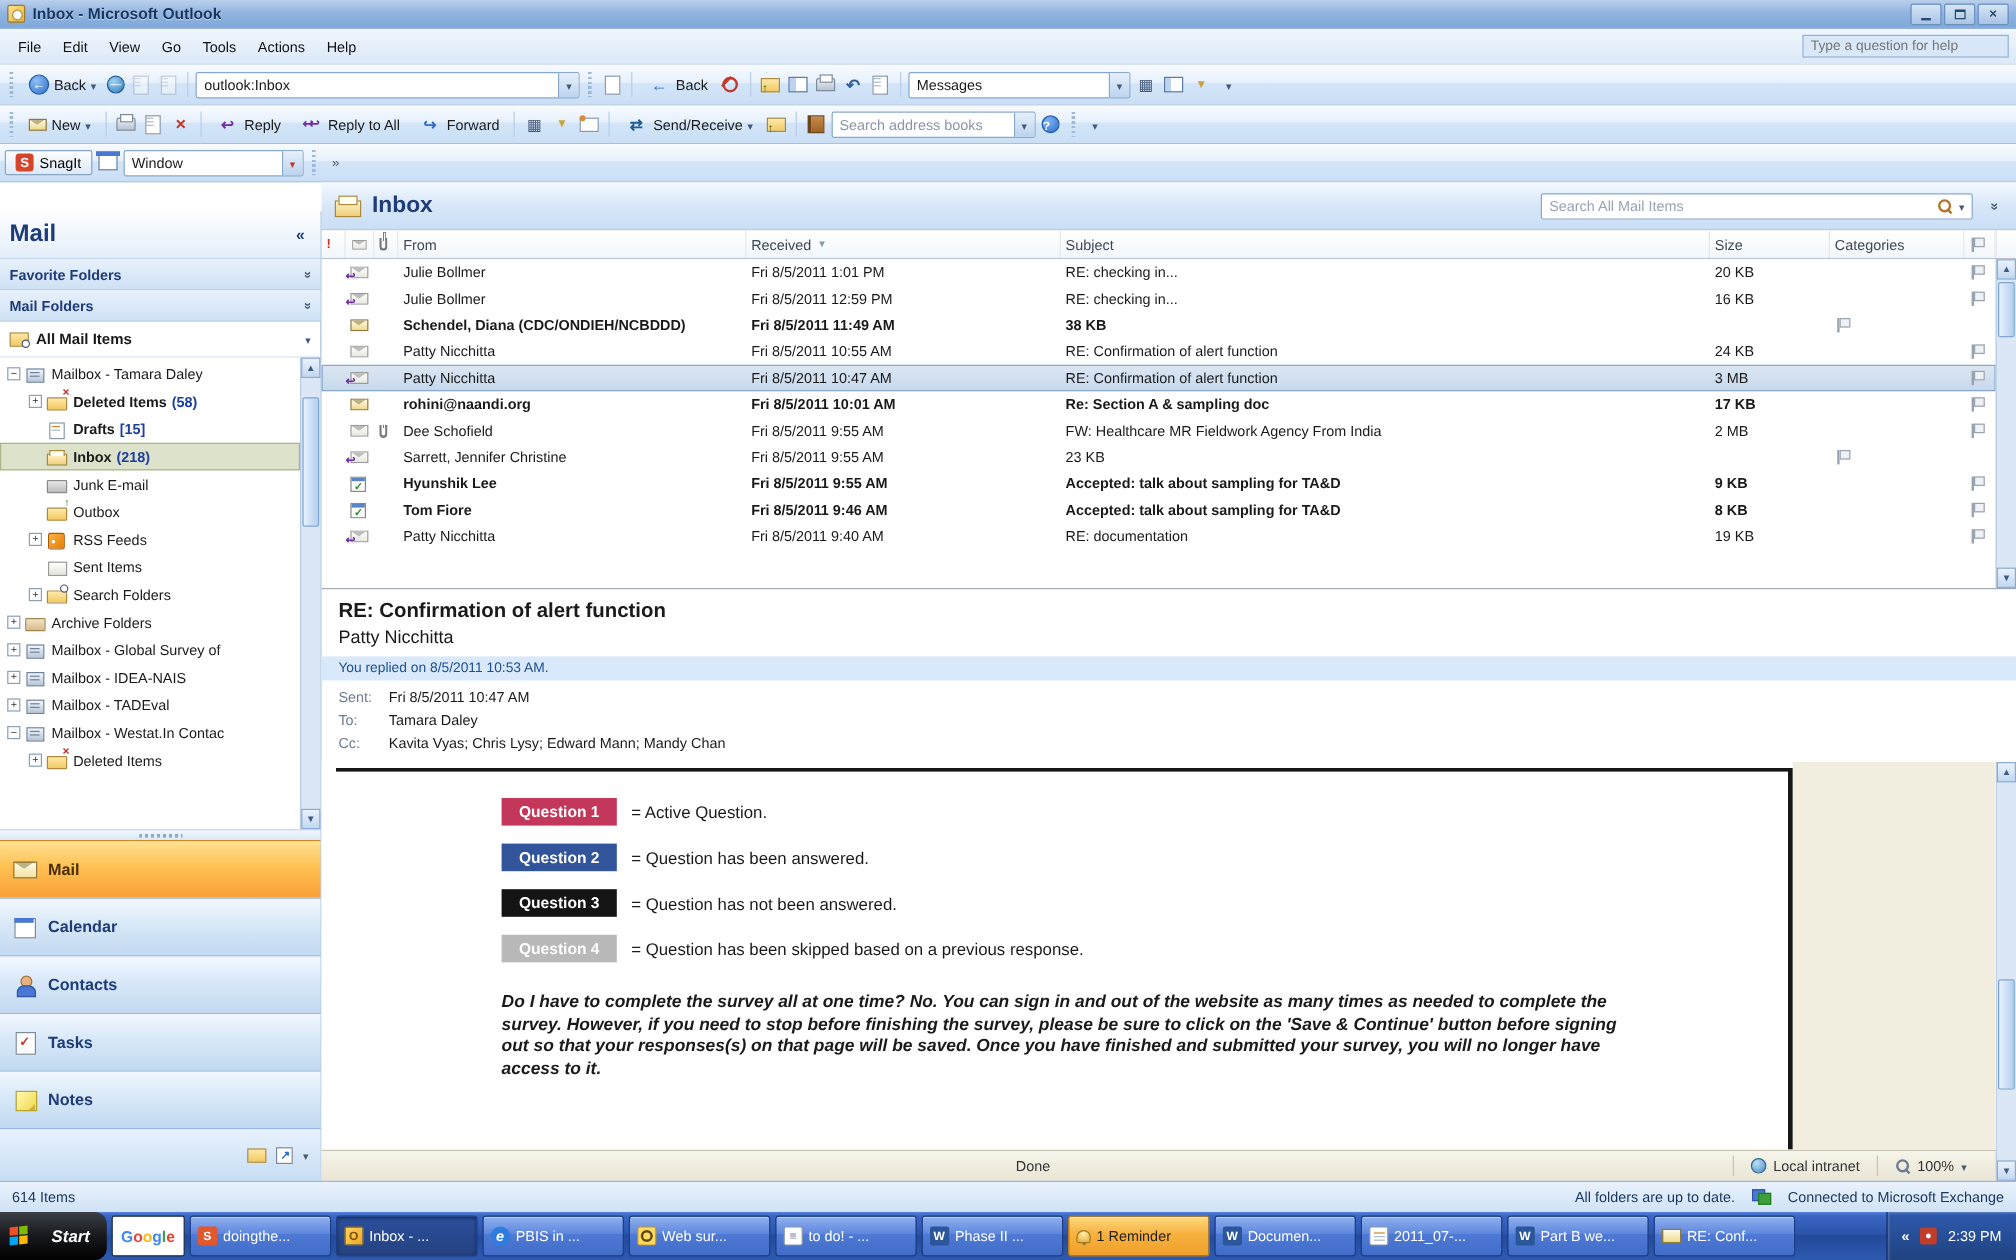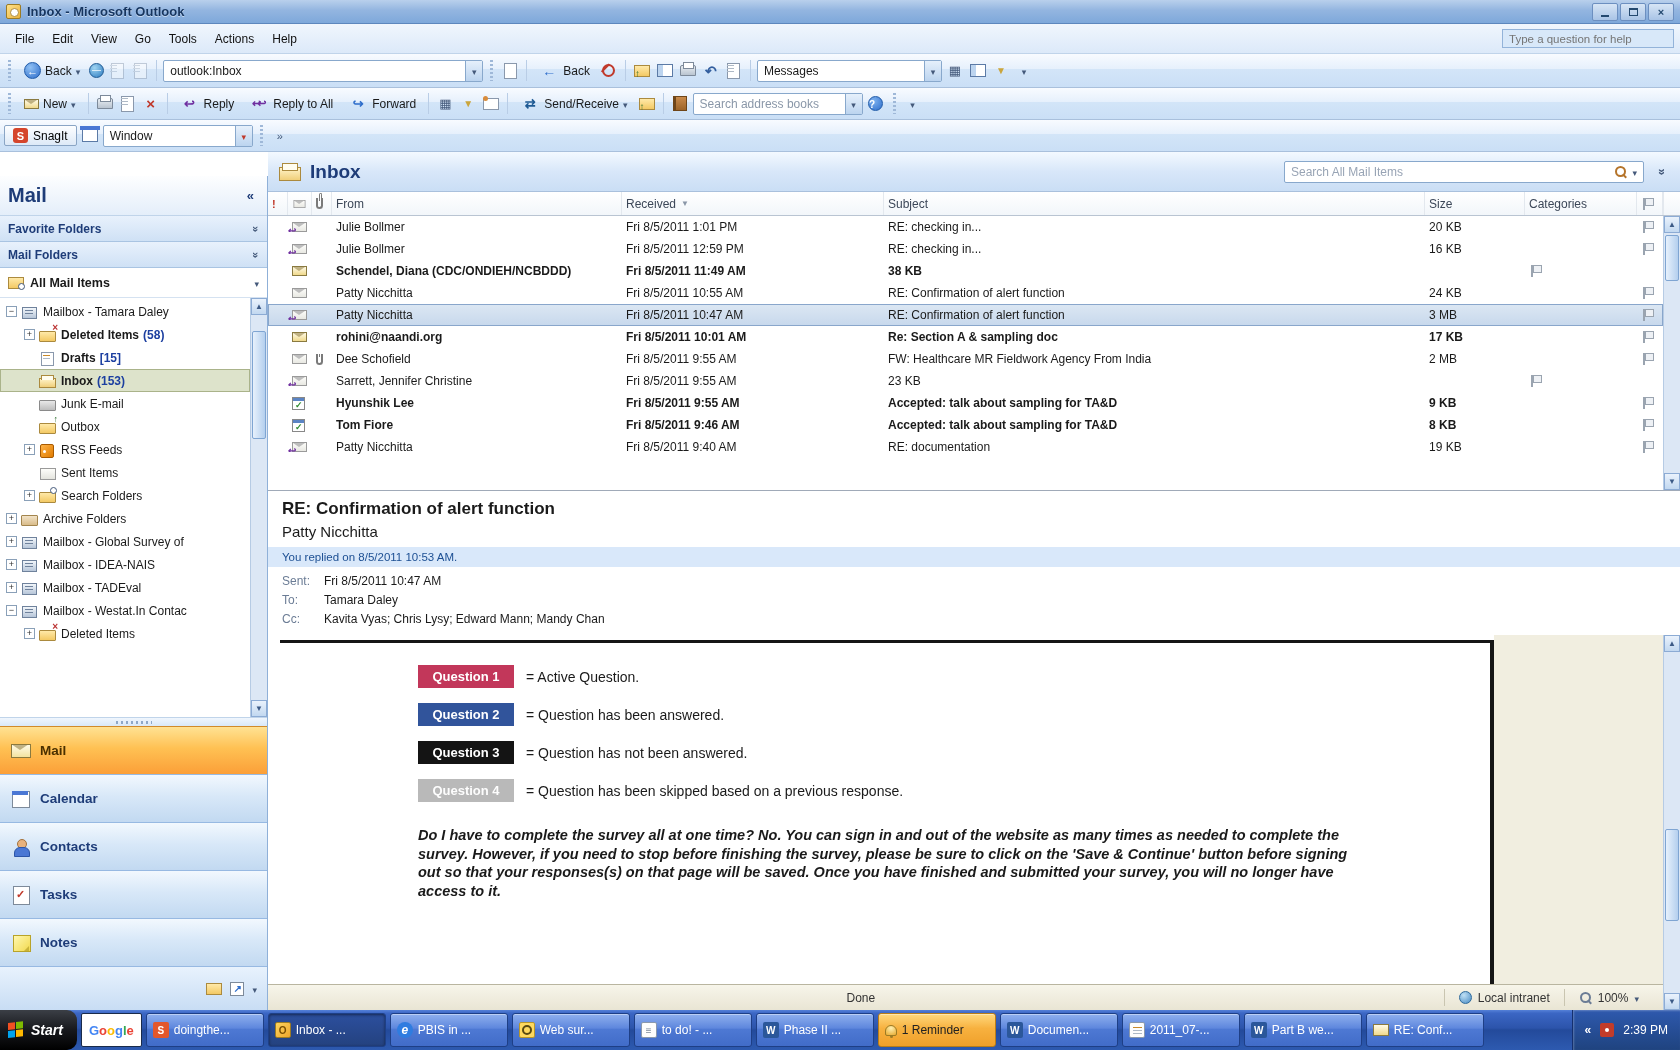--- a/index.html
+++ b/index.html
@@ -259,21 +259,21 @@
   .statusbar { height:26px; display:flex; align-items:center; padding:0 10px;
     background:linear-gradient(180deg,#e9f2fc,#d0e2f6); border-top:1px solid #98b5d8; color:#16355f; }
   .sb-right { margin-left:auto; display:flex; align-items:center; gap:14px; }
   .sb-exch { width:16px; height:13px; position:relative; flex:none; }
   .sb-exch::before { content:""; position:absolute; left:0; top:0; width:9px; height:8px; background:#4a77d4; border:1px solid #2c55a8; }
   .sb-exch::after { content:""; position:absolute; right:0; bottom:0; width:9px; height:8px; background:#3c9e3c; border:1px solid #1f7d1f; }
 
   
   .taskbar { height:40px; display:flex; align-items:stretch; gap:4px; padding:3px 0 3px 0;
     background:linear-gradient(180deg,#5581d8 0%,#3b66c4 8%,#2c54ab 45%,#234a9b 50%,#2d5ab0 100%); }
-  .start { display:flex; align-items:center; gap:6px; padding:0 14px 0 8px; margin:-3px 0;
+  .start { display:flex; align-items:center; gap:18px; padding:0 14px 0 8px; margin:-3px 0;
     background:linear-gradient(180deg,#3b3f46,#17181c 50%,#000); border-radius:0 10px 10px 0;
     color:#fff; font-weight:bold; font-style:italic; font-size:14px; flex:none; }
   .winflag { width:17px; height:17px; display:grid; grid-template-columns:7px 7px; grid-template-rows:7px 7px; gap:1px; transform:skewY(-6deg); }
   .winflag i { display:block; }
   .wf1 { background:#f25022; } .wf2 { background:#7fba00; } .wf3 { background:#00a4ef; } .wf4 { background:#ffb900; }
   .gbar { display:flex; align-items:center; background:#fff; border:1px solid #1a2b4a; border-radius:2px;
     padding:0 7px; font-weight:bold; font-size:13px; flex:none; }
   .taskbtn { flex:1; max-width:118px; min-width:0; display:flex; align-items:center; gap:5px; padding:0 6px;
     border-radius:3px; border:1px solid #1e3f86; color:#fff; font-size:12px;
     background:linear-gradient(180deg,#8fb0ee,#5d86dd 45%,#4e79d4 46%,#416cc8);
@@ -518,21 +518,21 @@
             <div class="tree-row bold" style="padding-left: 24px;">
               <span class="expander none"></span>
               <span class="ficon drafts-icon"></span>
               <span class="flabel">Drafts</span>
               <span class="fcount">[15]</span>
             </div>
             <div class="tree-row sel bold" style="padding-left: 24px;">
               <span class="expander none"></span>
               <span class="ficon inbox-icon"></span>
               <span class="flabel">Inbox</span>
-              <span class="fcount">(153)</span>
+              <span class="fcount">(218)</span>
             </div>
             <div class="tree-row" style="padding-left: 24px;">
               <span class="expander none"></span>
               <span class="ficon junk-icon"></span>
               <span class="flabel">Junk E-mail</span>
             </div>
             <div class="tree-row" style="padding-left: 24px;">
               <span class="expander none"></span>
               <span class="ficon outbox-icon"></span>
               <span class="flabel">Outbox</span>
@@ -916,20 +916,28 @@
             <span class="strack">
                 <span class="sthumb th-rp"></span>
               </span>
             <span class="sbtn">▼</span>
           </div>
         </div>
       </div>
     </div>
   </div>
 
+  <div class="statusbar">
+    <span>614 Items</span>
+    <div class="sb-right">
+      <span>All folders are up to date.</span>
+      <span class="sb-exch"></span>
+      <span>Connected to Microsoft Exchange</span>
+    </div>
+  </div>
 
   <div class="taskbar">
     <div class="start">
       <span class="winflag">
           <i class="wf1"></i>
           <i class="wf2"></i>
           <i class="wf3"></i>
           <i class="wf4"></i>
         </span>
       <span>Start</span>

